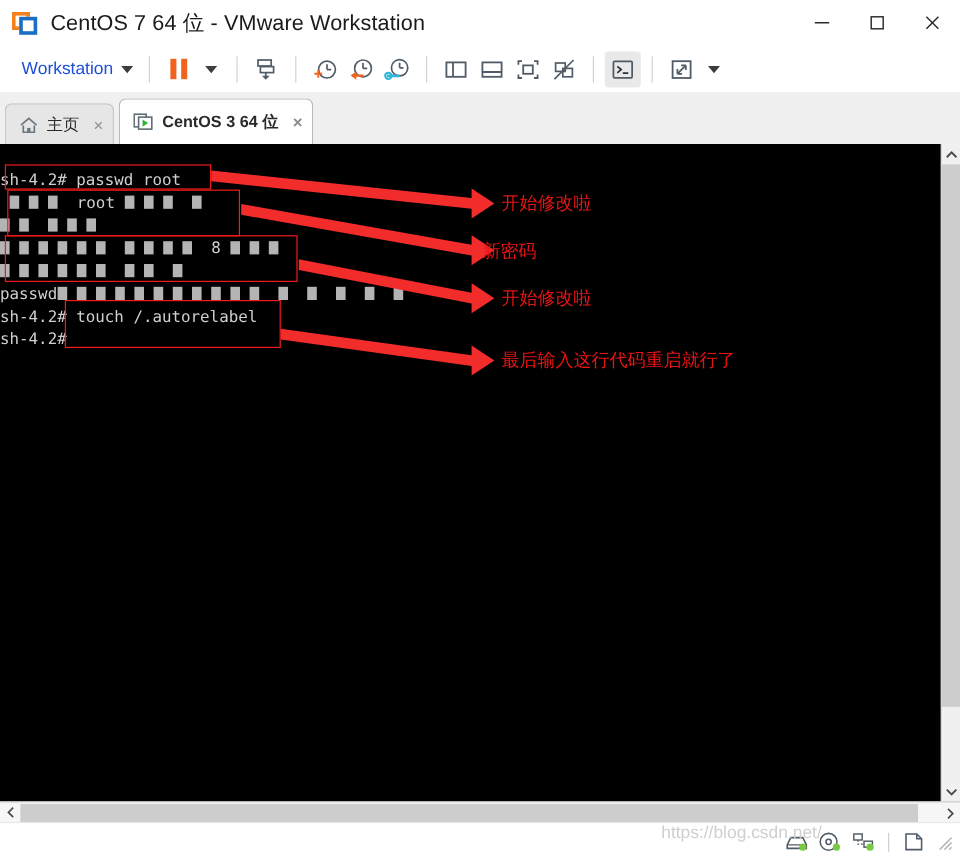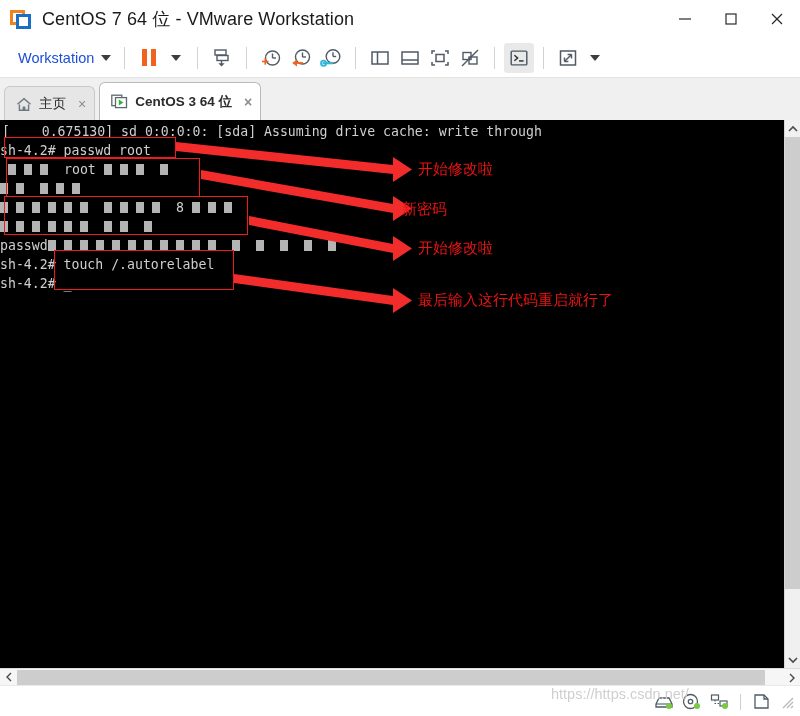--- a/index.html
+++ b/index.html
@@ -348,21 +348,20 @@
         </svg>
       </span>
       <span>CentOS 3 64 位</span>
       <span class="tab-close">×</span>
     </div>
   </div>
 
   <div class="vmarea">
     <div class="term">
 
-      <div class="tline" style="top:2px;left:2px;">[    0.675130] sd 0:0:0:0: [sda] Assuming drive cache: write through</div>
 
       <div class="tline" style="top:21px;left:0px;"><span>sh-4.2#</span><span> </span><span>passwd root</span></div>
 
       <div class="tline" style="top:40px;left:0px;"><span class="gap"></span><span class="blk"></span><span class="gap"></span><span class="blk"></span><span class="gap"></span><span class="blk"></span><span class="gap"></span><span class="gap"></span><span>root</span><span class="gap"></span><span class="blk"></span><span class="gap"></span><span class="blk"></span><span class="gap"></span><span class="blk"></span><span class="gap"></span><span class="gap"></span><span class="blk"></span></div>
 
       <div class="tline" style="top:59px;left:0px;"><span class="blk"></span><span class="gap"></span><span class="blk"></span><span class="gap"></span><span class="gap"></span><span class="blk"></span><span class="gap"></span><span class="blk"></span><span class="gap"></span><span class="blk"></span></div>
 
       <div class="tline" style="top:78px;left:0px;"><span class="blk"></span><span class="gap"></span><span class="blk"></span><span class="gap"></span><span class="blk"></span><span class="gap"></span><span class="blk"></span><span class="gap"></span><span class="blk"></span><span class="gap"></span><span class="blk"></span><span class="gap"></span><span class="gap"></span><span class="blk"></span><span class="gap"></span><span class="blk"></span><span class="gap"></span><span class="blk"></span><span class="gap"></span><span class="blk"></span><span class="gap"></span><span class="gap"></span><span>8</span><span class="gap"></span><span class="blk"></span><span class="gap"></span><span class="blk"></span><span class="gap"></span><span class="blk"></span></div>
 
       <div class="tline" style="top:97px;left:0px;"><span class="blk"></span><span class="gap"></span><span class="blk"></span><span class="gap"></span><span class="blk"></span><span class="gap"></span><span class="blk"></span><span class="gap"></span><span class="blk"></span><span class="gap"></span><span class="blk"></span><span class="gap"></span><span class="gap"></span><span class="blk"></span><span class="gap"></span><span class="blk"></span><span class="gap"></span><span class="gap"></span><span class="blk"></span></div>
@@ -457,15 +456,15 @@
         </svg>
       </div>
       <div class="grip">
         <svg width="14" height="14" viewBox="0 0 14 14">
           <path d="M13 3 L3 13 M13 7 L7 13 M13 11 L11 13" stroke="#b9b9b9" stroke-width="1.3"></path>
         </svg>
       </div>
     </div>
   </div>
 
-  <div class="watermark">https://https.csdn.net/</div>
+  <div class="watermark">https://blog.csdn.net/</div>
 
 </div>
 
 </body></html>

